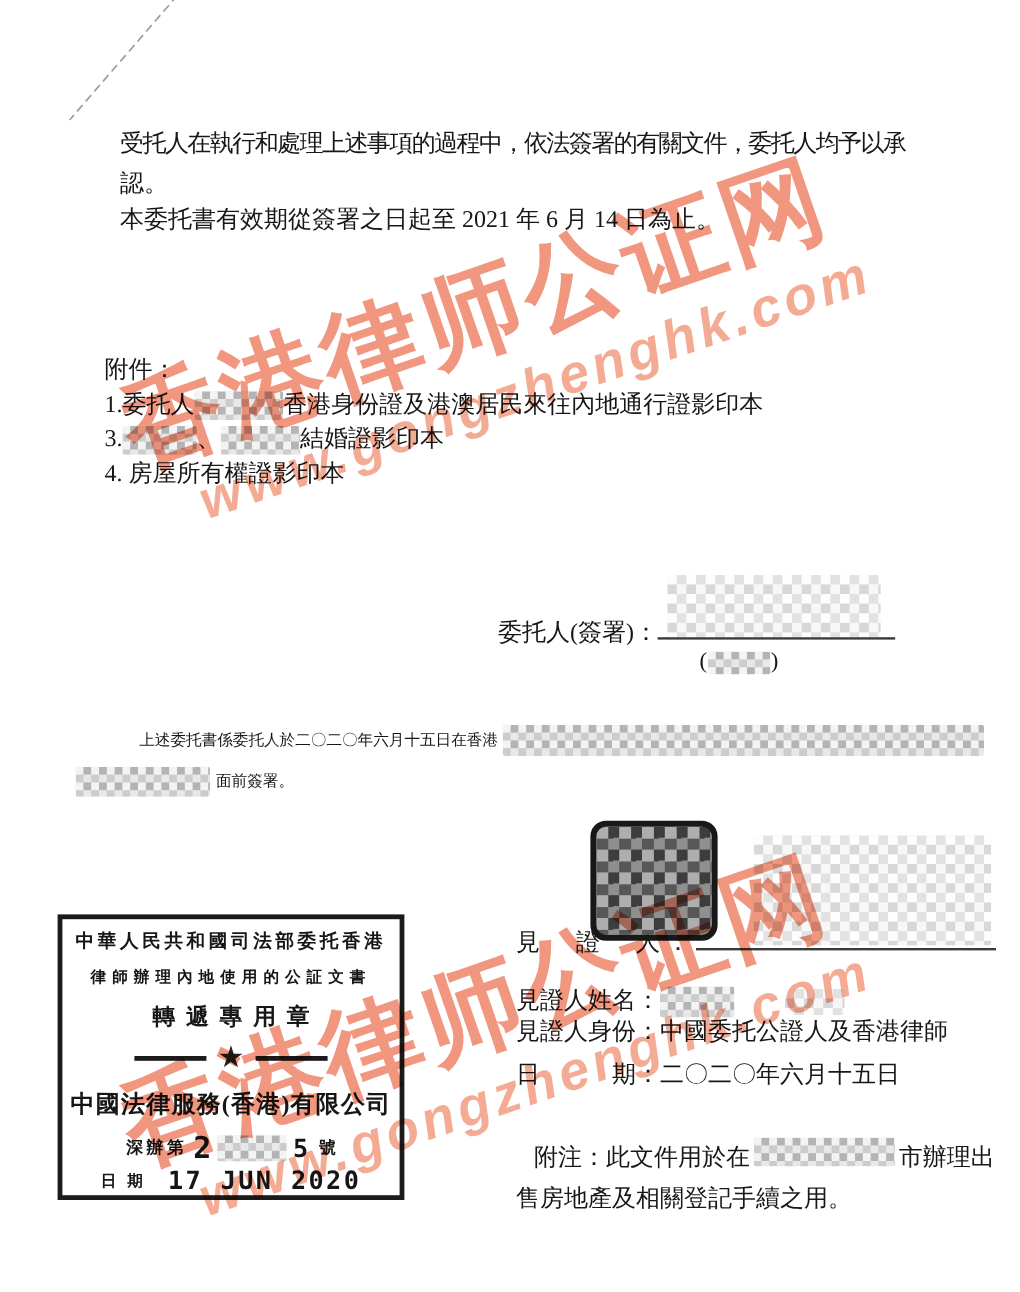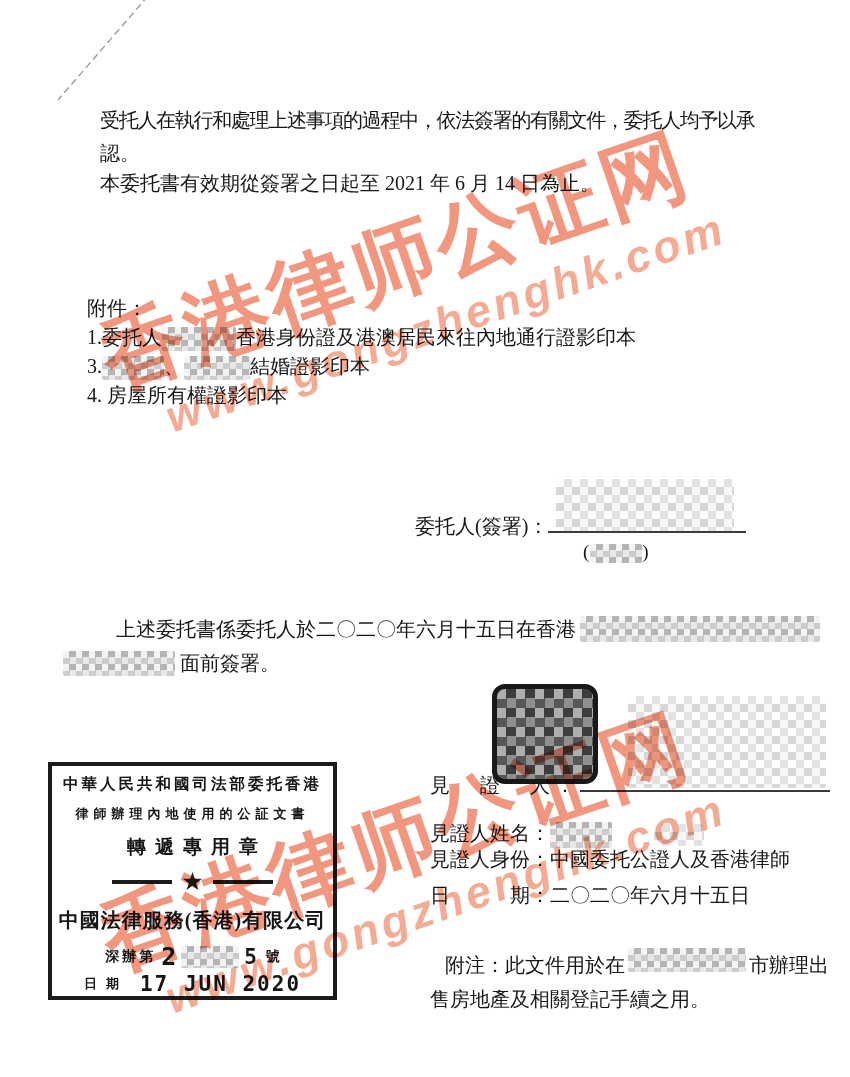--- a/index.html
+++ b/index.html
@@ -79,21 +79,21 @@
     <div class="attach-item">4. 房屋所有權證影印本</div>
   </div>
 
   <div class="abs" style="left:415px;top:503px;font-size:20px;white-space:nowrap;">
     <span>委托人(簽署)：</span><span class="sig-underline"><span class="mz mz-light abs" style="left:8px;top:-24px;width:178px;height:52px;"></span></span>
   </div>
   <div class="abs paren" style="left:583px;top:541px;white-space:nowrap;">
     <span>(</span><span class="mz mz-mid" style="width:52px;height:19px;"></span><span>)</span>
   </div>
 
-  <div class="abs" style="left:63px;top:600px;width:757px;font-size:20px;line-height:34px;margin-top:12px;">
+  <div class="abs" style="left:63px;top:600px;width:757px;font-size:13px;line-height:34px;">
     <div class="stmt-line" style="padding-left:53px;">
       <span>上述委托書係委托人於二〇二〇年六月十五日在香港</span>
         <span class="mz mz-mid" style="flex:1;height:26px;margin-left:4px;"></span>
     </div>
     <div class="stmt-line">
       <span class="mz mz-mid" style="width:112px;height:25px;margin-right:5px;"></span>
         <span>面前簽署。</span>
     </div>
   </div>
 

